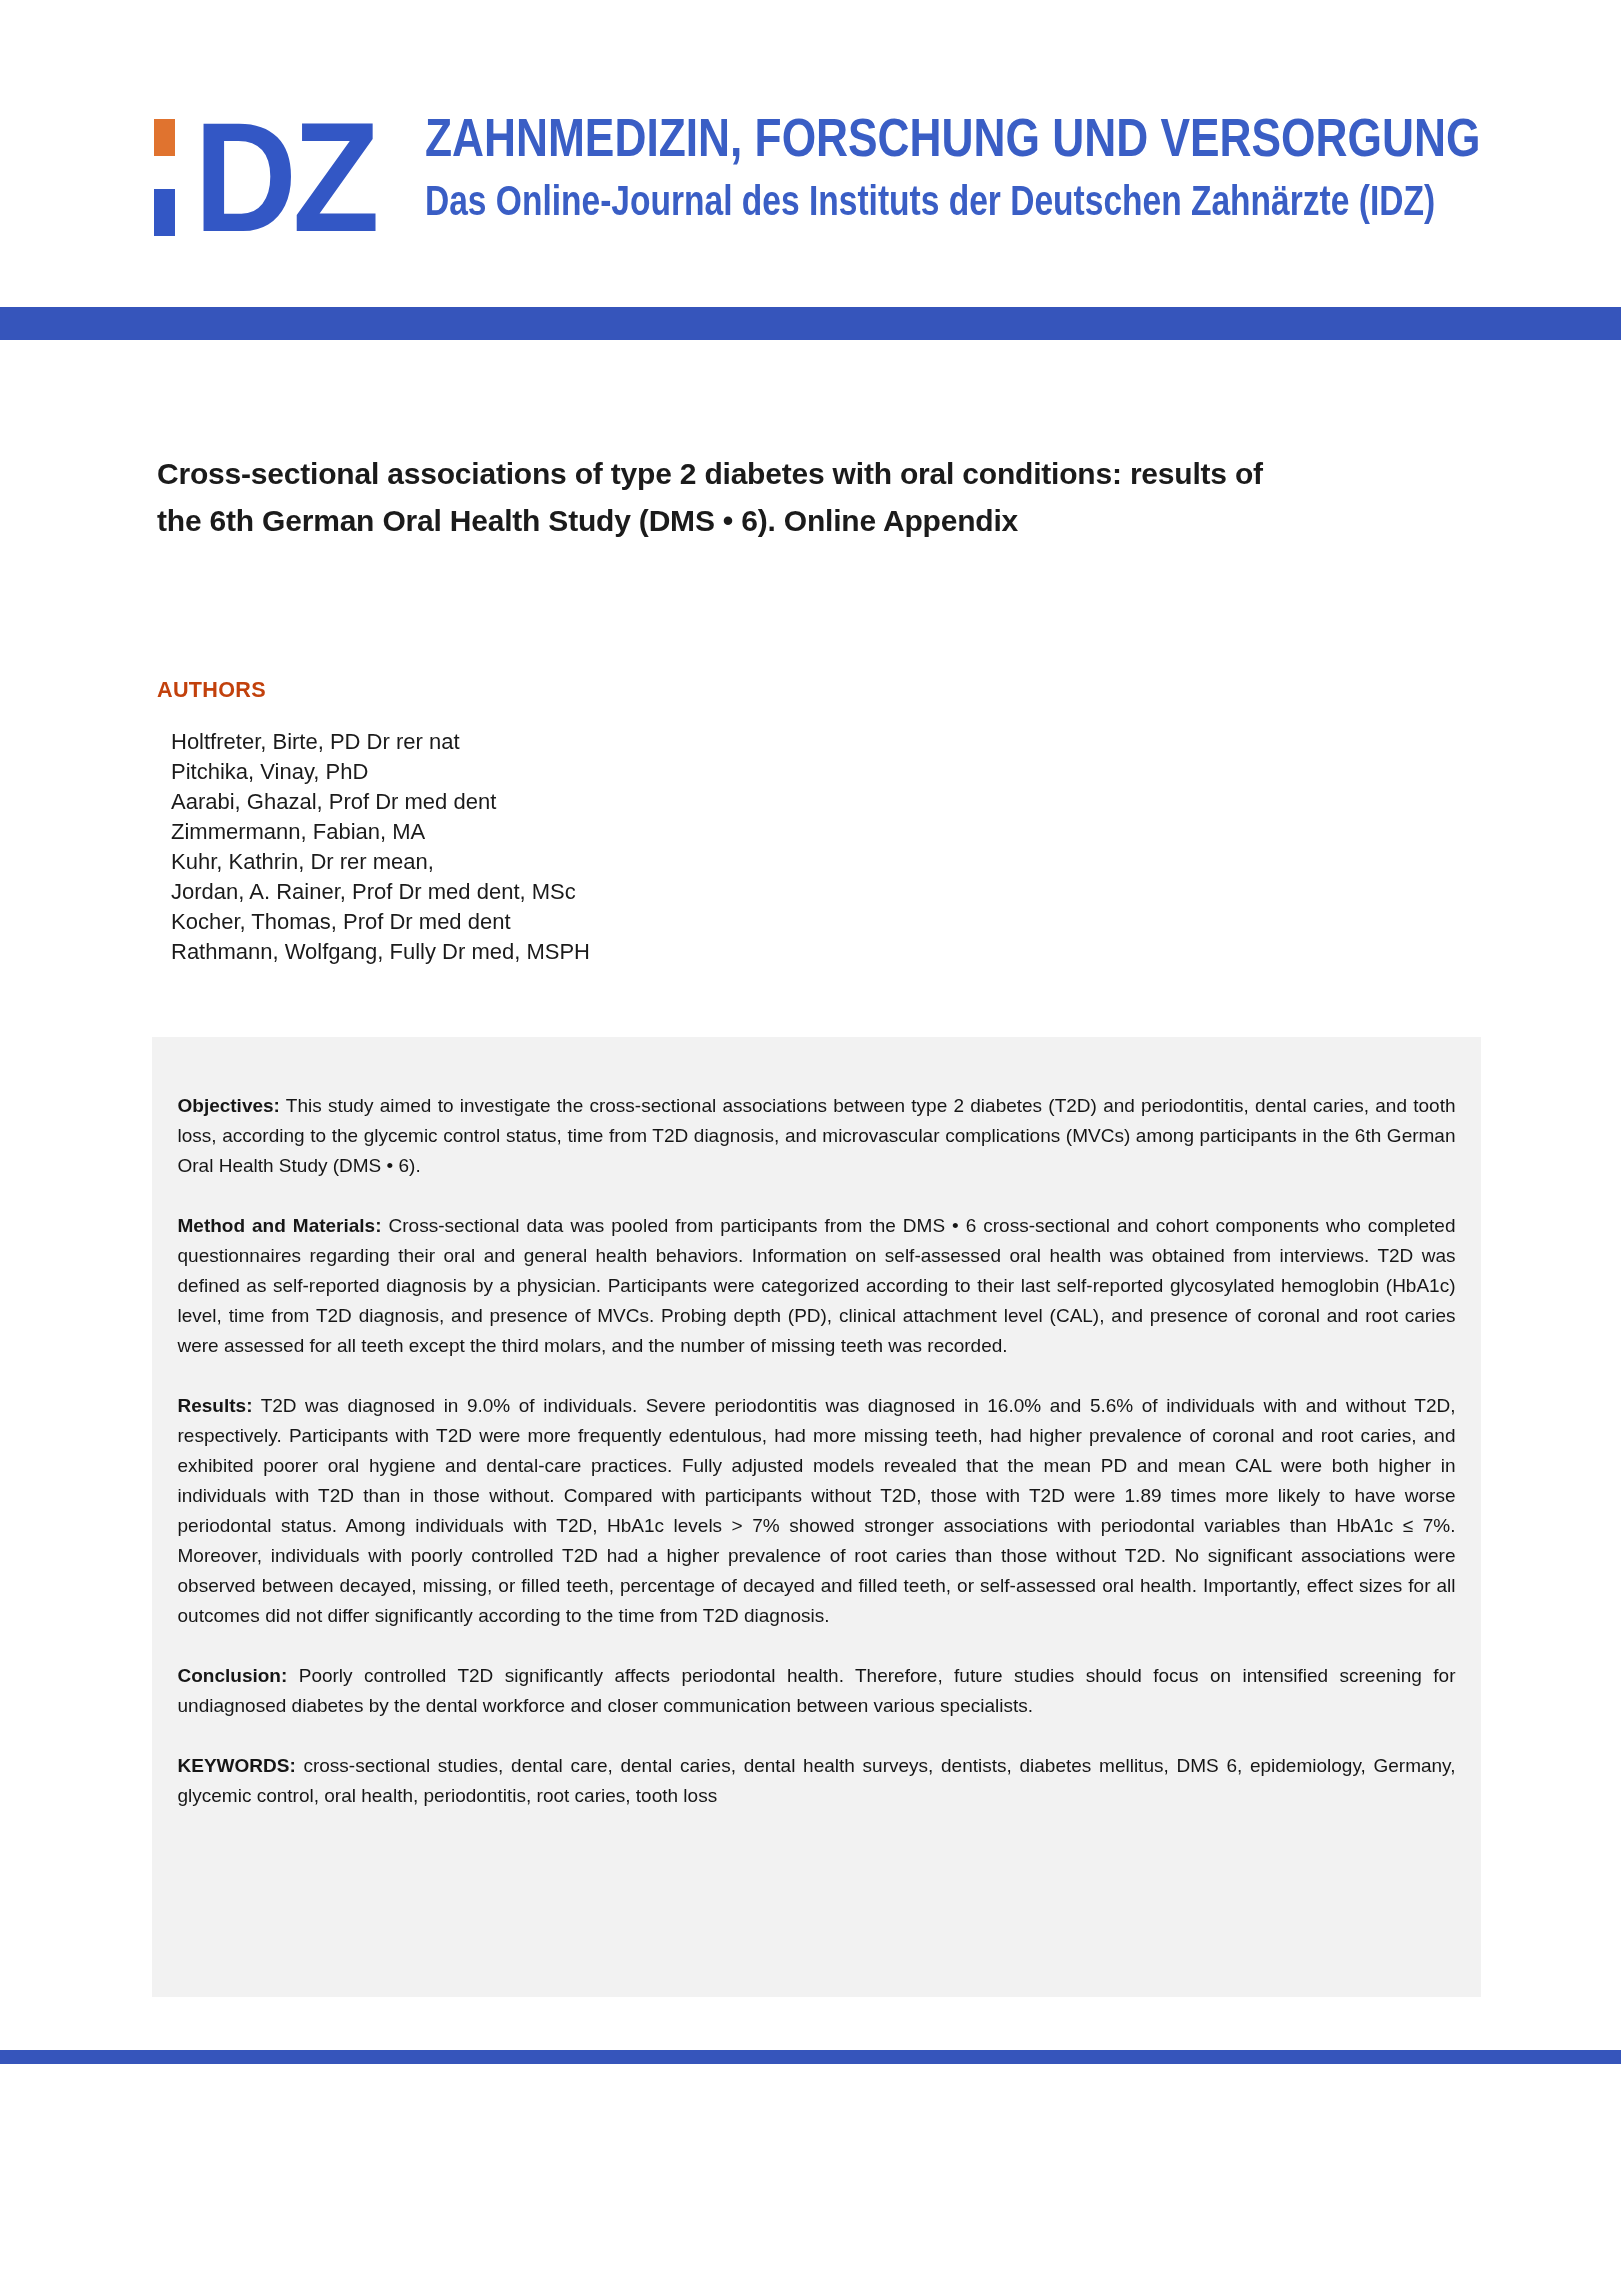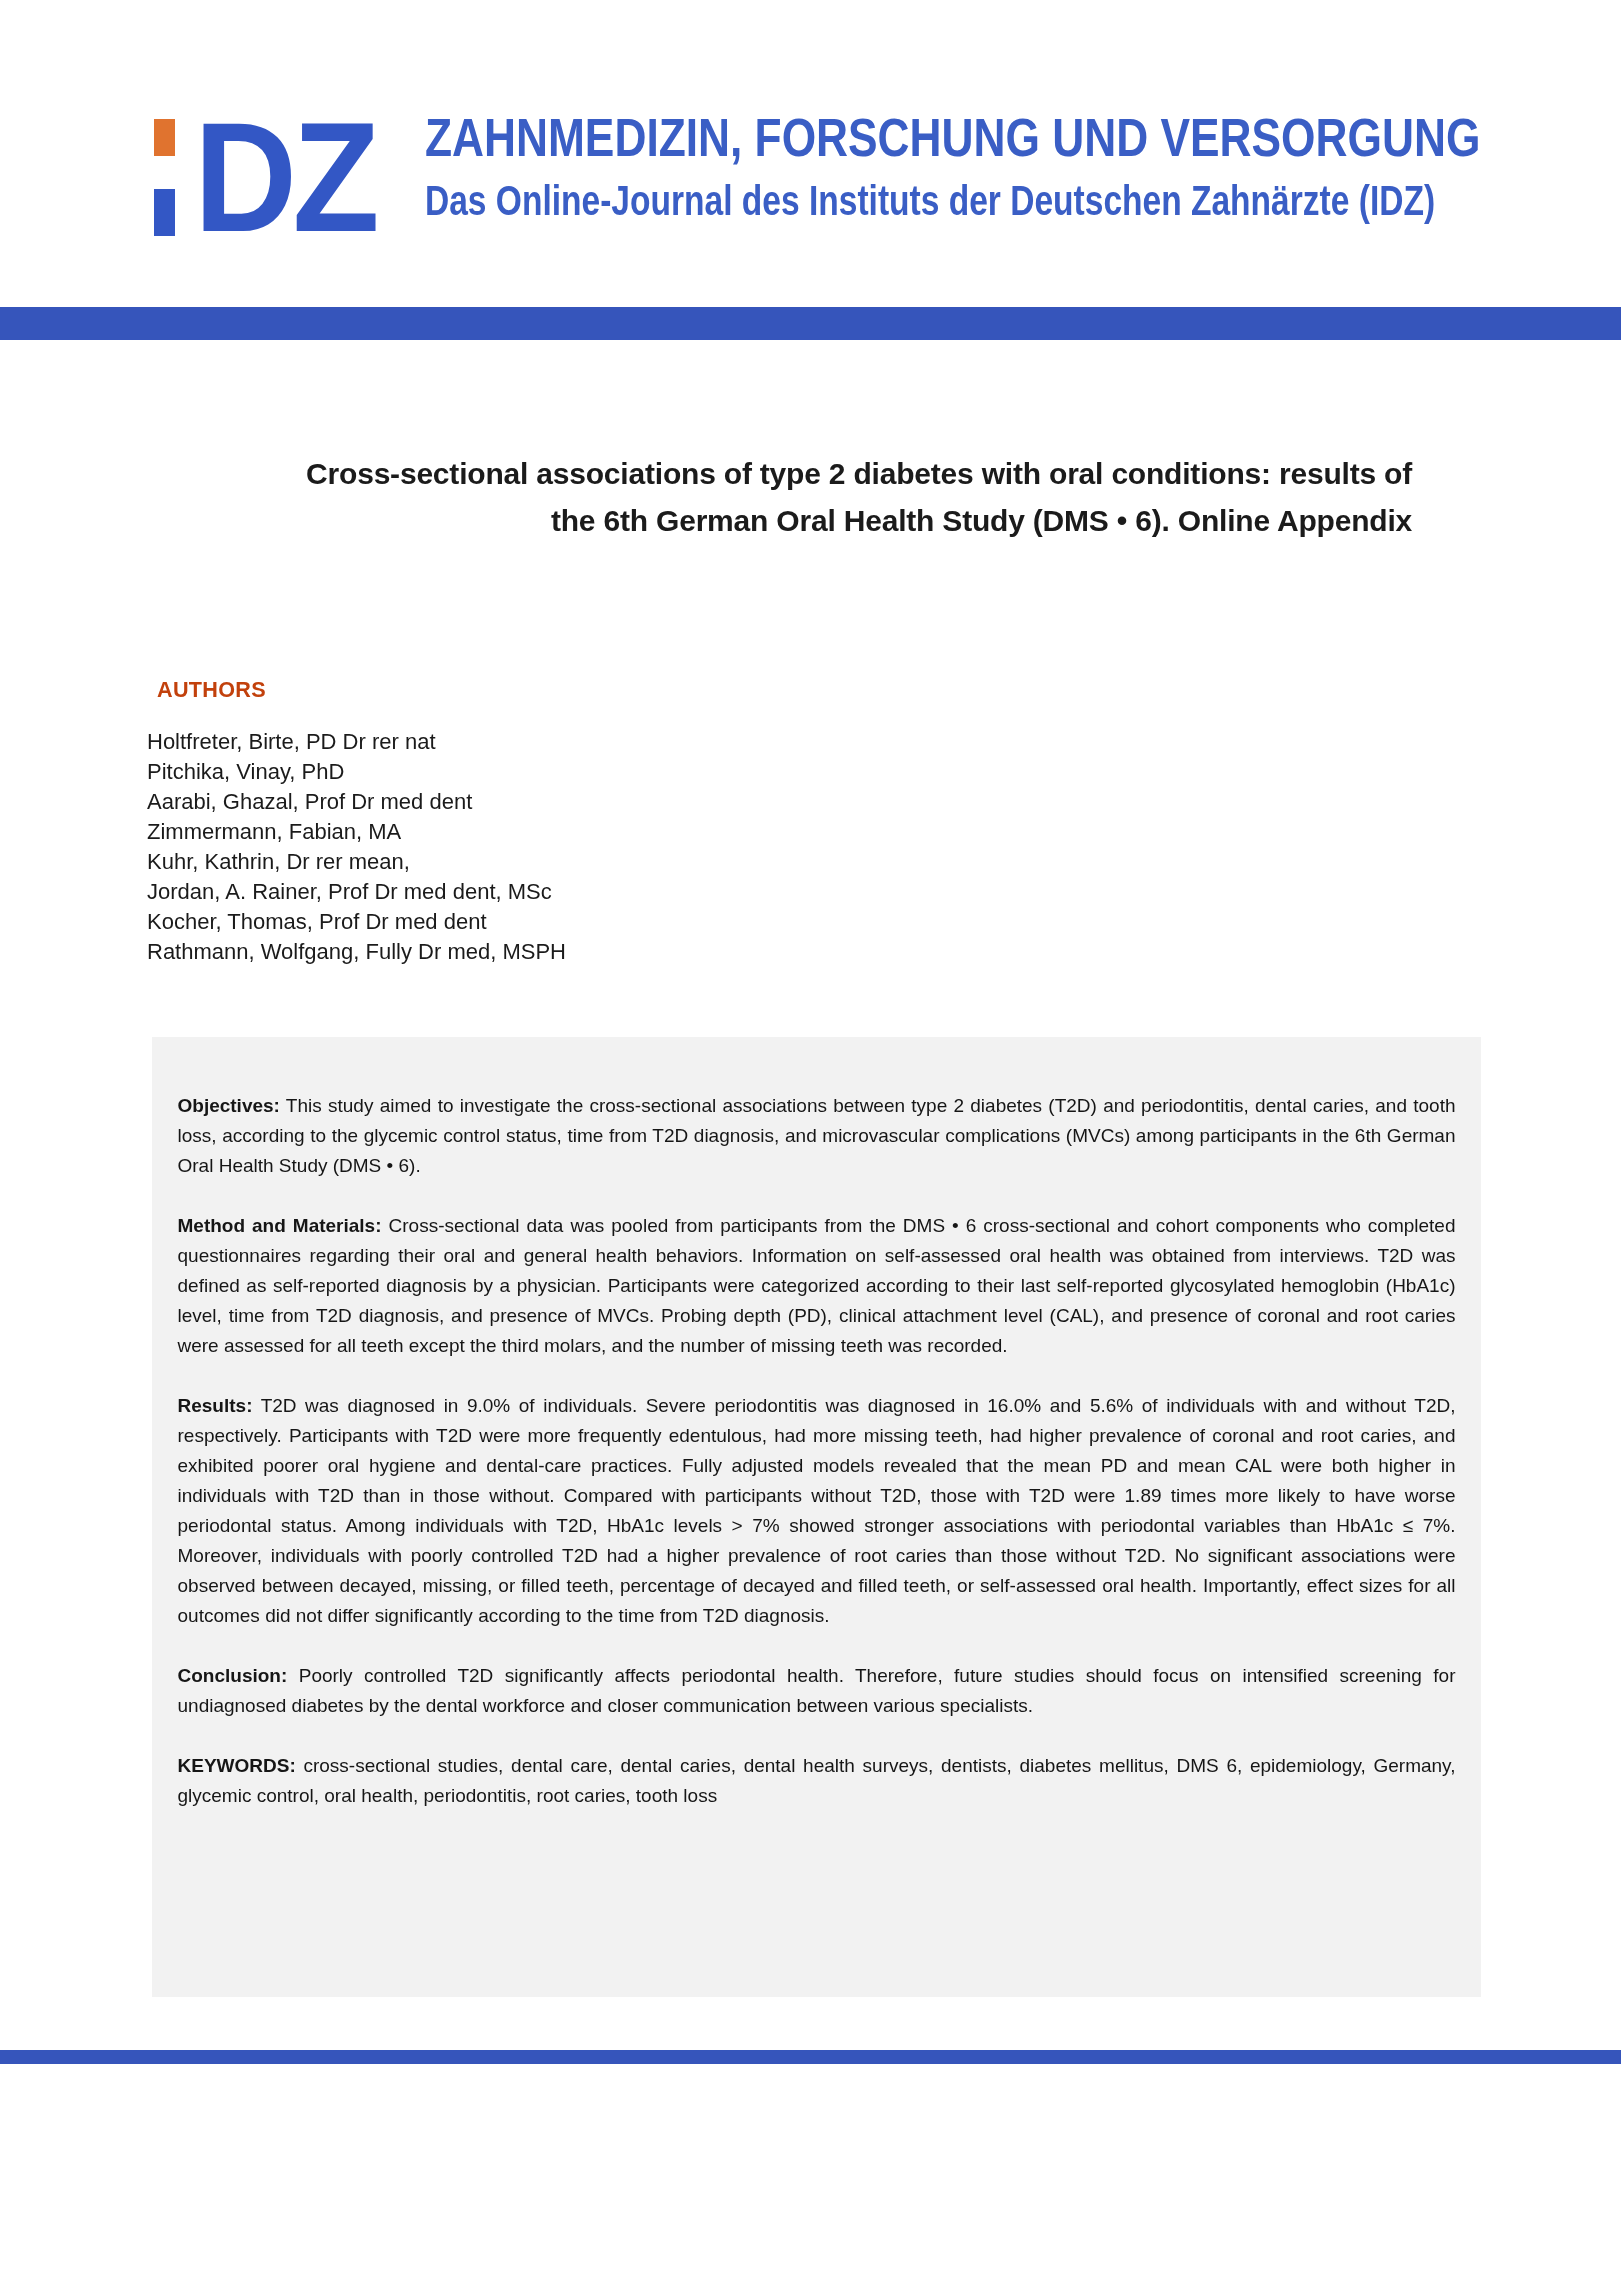--- a/index.html
+++ b/index.html
@@ -40,29 +40,29 @@
     position: absolute; left: 0; top: 307px;
     width: 1621px; height: 33px; background: #3655BB;
   }
 
   
   .article-title {
     position: absolute; left: 157px; top: 450px; width: 1255px;
     font-size: 30px; line-height: 47px; font-weight: bold;
     color: #1b1b1b; letter-spacing: -0.2px;
   }
-  .article-title span { display: block; text-align: right; }
+  .article-title span { display: block; }
 
   
   .authors-heading {
     position: absolute; left: 157px; top: 677px;
     font-size: 21.6px; font-weight: bold; letter-spacing: 0.3px; color: #c2410c;
   }
   .authors-list {
-    position: absolute; left: 147px; top: 727px;
+    position: absolute; left: 171px; top: 727px;
     font-size: 22px; line-height: 30px; color: #1b1b1b;
   }
 
   
   .abstract-box {
     position: absolute; left: 152px; top: 1037px;
     width: 1329px; height: 960px; box-sizing: border-box;
     background: #F2F2F2;
     padding: 23.5px 25.5px 0 25.5px;
   }

